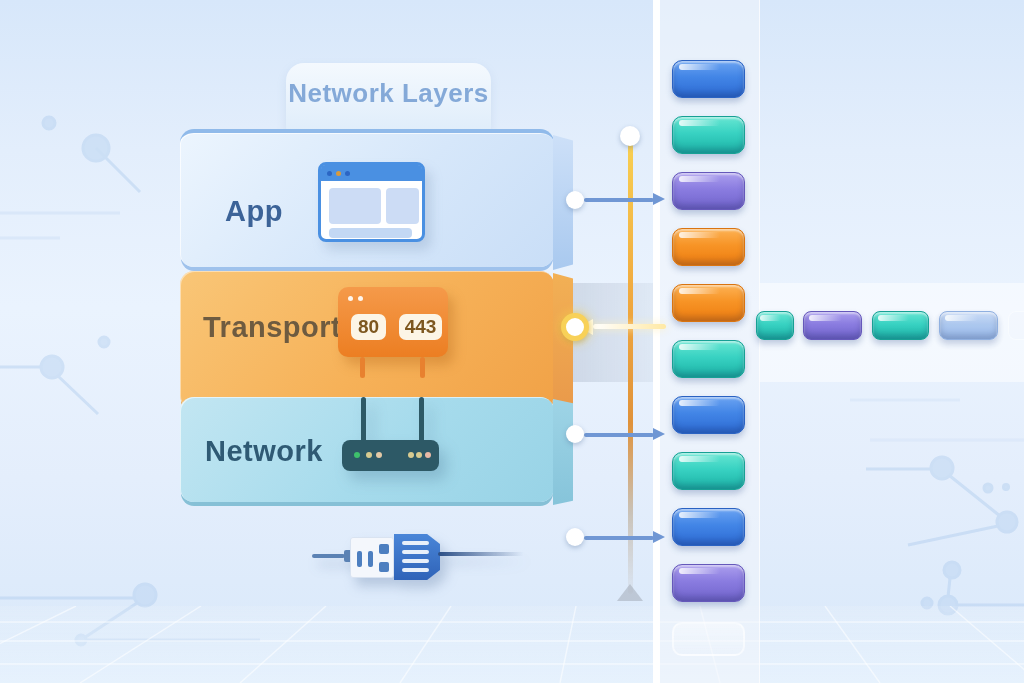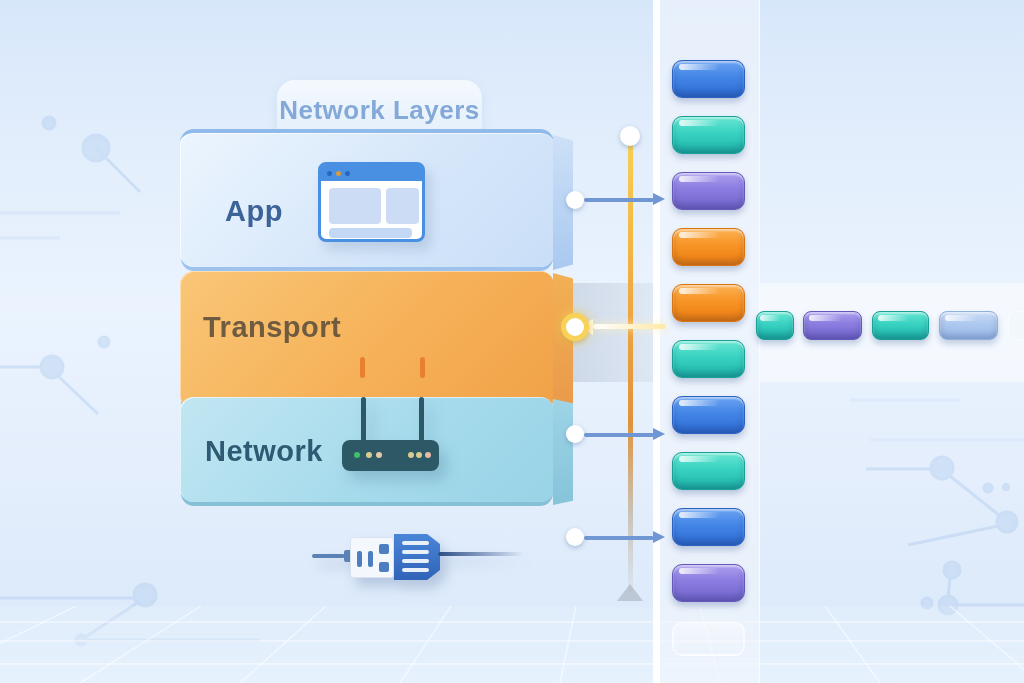--- a/index.html
+++ b/index.html
@@ -15,24 +15,24 @@
     background:linear-gradient(180deg,rgba(255,255,255,.12),rgba(240,248,255,.6));}
   .floor svg{position:absolute;inset:0;}
 
   
   .shadow-band{position:absolute;left:552px;top:283px;width:102px;height:99px;z-index:1;
     background:linear-gradient(90deg,rgba(98,112,138,.22),rgba(98,112,138,.07));}
   .light-band{position:absolute;left:759px;top:283px;width:265px;height:99px;z-index:1;
     background:rgba(255,255,255,.5);}
 
   
-  .title-badge{position:absolute;left:277px;top:63px;width:205px;height:80px;z-index:1;
+  .title-badge{position:absolute;left:286px;top:63px;width:205px;height:80px;z-index:1;
     background:linear-gradient(180deg,#f4f9fe 0%,#dcebfa 100%);
     border-radius:18px;display:flex;justify-content:center;align-items:flex-start;
-    box-shadow:0 4px 10px rgba(130,160,200,.18);margin-top:17px;}
+    box-shadow:0 4px 10px rgba(130,160,200,.18);}
   .title-badge span{margin-top:15px;font-size:26px;font-weight:600;color:#84a9d8;letter-spacing:.5px;}
 
   
   .layer{position:absolute;left:180px;width:374px;border-radius:14px;z-index:2;padding-left:48px;}
   .layer::after{content:'';position:absolute;right:-19px;top:2px;bottom:-3px;width:20px;
     clip-path:polygon(0 0,100% 4%,100% 96%,0 100%);}
   .layer-label{position:absolute;font-weight:bold;font-size:29px;letter-spacing:.5px;}
 
   .layer-app{top:129px;height:138px;border-top:4px solid #90baea;
     background:linear-gradient(135deg,#ecf5fe 0%,#d6e7fa 55%,#c9def7 100%);
@@ -236,20 +236,26 @@
       <i class="bd3"></i>
     </div>
     <div class="browser-pane-l"></div>
     <div class="browser-pane-r"></div>
     <div class="browser-pane-b"></div>
   </div>
 
   <section class="layer layer-transport">
     <span class="layer-label">Transport</span>
   </section>
+  <div class="port-panel">
+    <i class="pd1"></i>
+    <i class="pd2"></i>
+    <span class="port-badge port-80">80</span>
+    <span class="port-badge port-443">443</span>
+  </div>
   <div class="port-stem stem-1"></div>
   <div class="port-stem stem-2"></div>
 
   <section class="layer layer-network">
     <span class="layer-label">Network</span>
   </section>
   <div class="router-icon">
     <div class="antenna ant-l"></div>
     <div class="antenna ant-r"></div>
     <div class="router-body">

